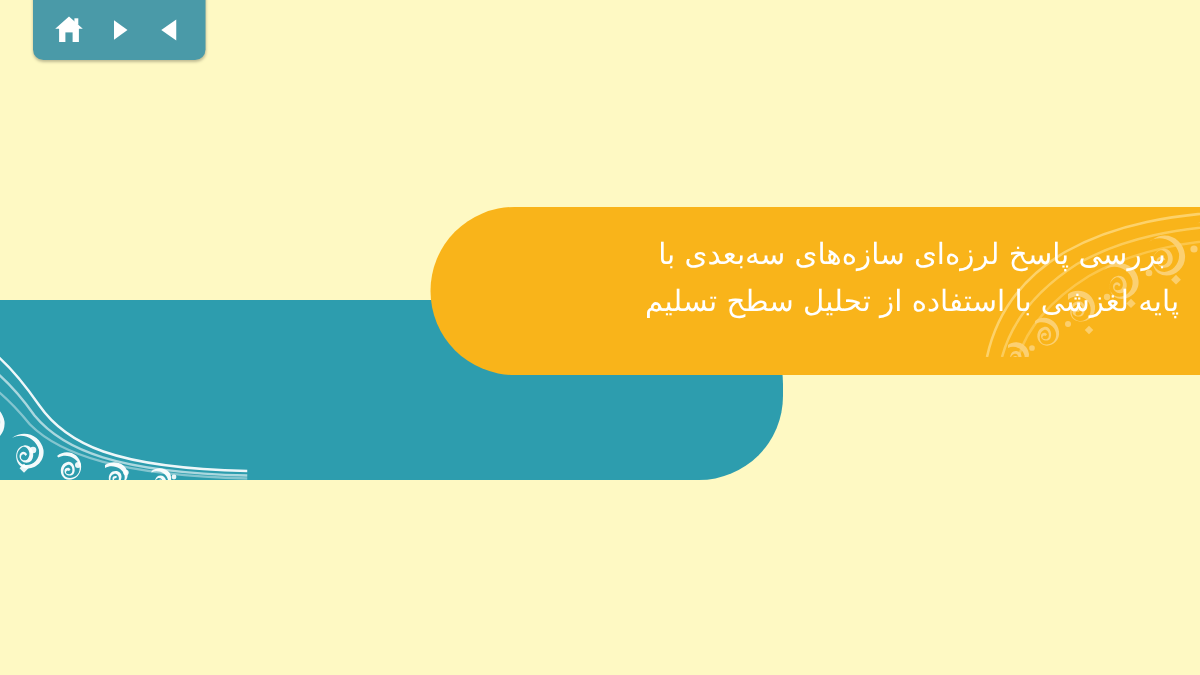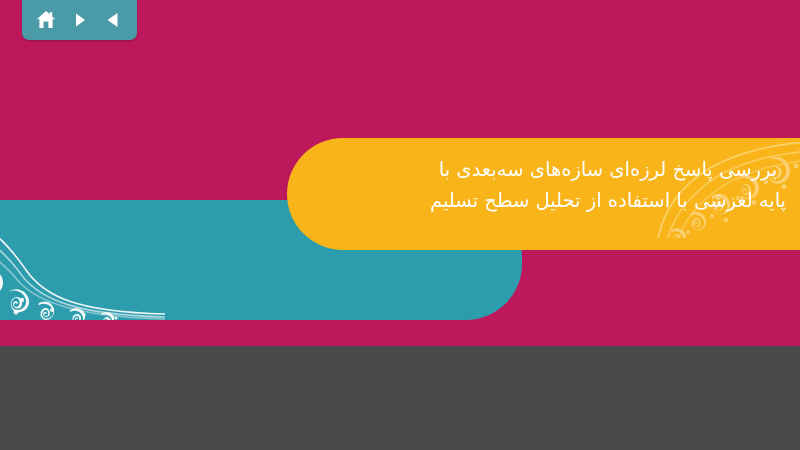--- a/index.html
+++ b/index.html
@@ -7,22 +7,22 @@
 
   html, body {
     width:800px; height:450px;
     overflow:hidden;
     background:#494949;
     font-family:"DejaVu Sans", sans-serif;
   }
 
   #slide {
     position:relative;
-    width:800px; height:346px;
-    background:#be185d;
+    width:800px; height:450px;
+    background:#fef9c3;
     overflow:hidden;
   }
 
   
   #navbar {
     position:absolute;
     left:22px; top:-12px;
     width:115px; height:52px;
     background:#4a9aa8;
     border-radius:7px;

